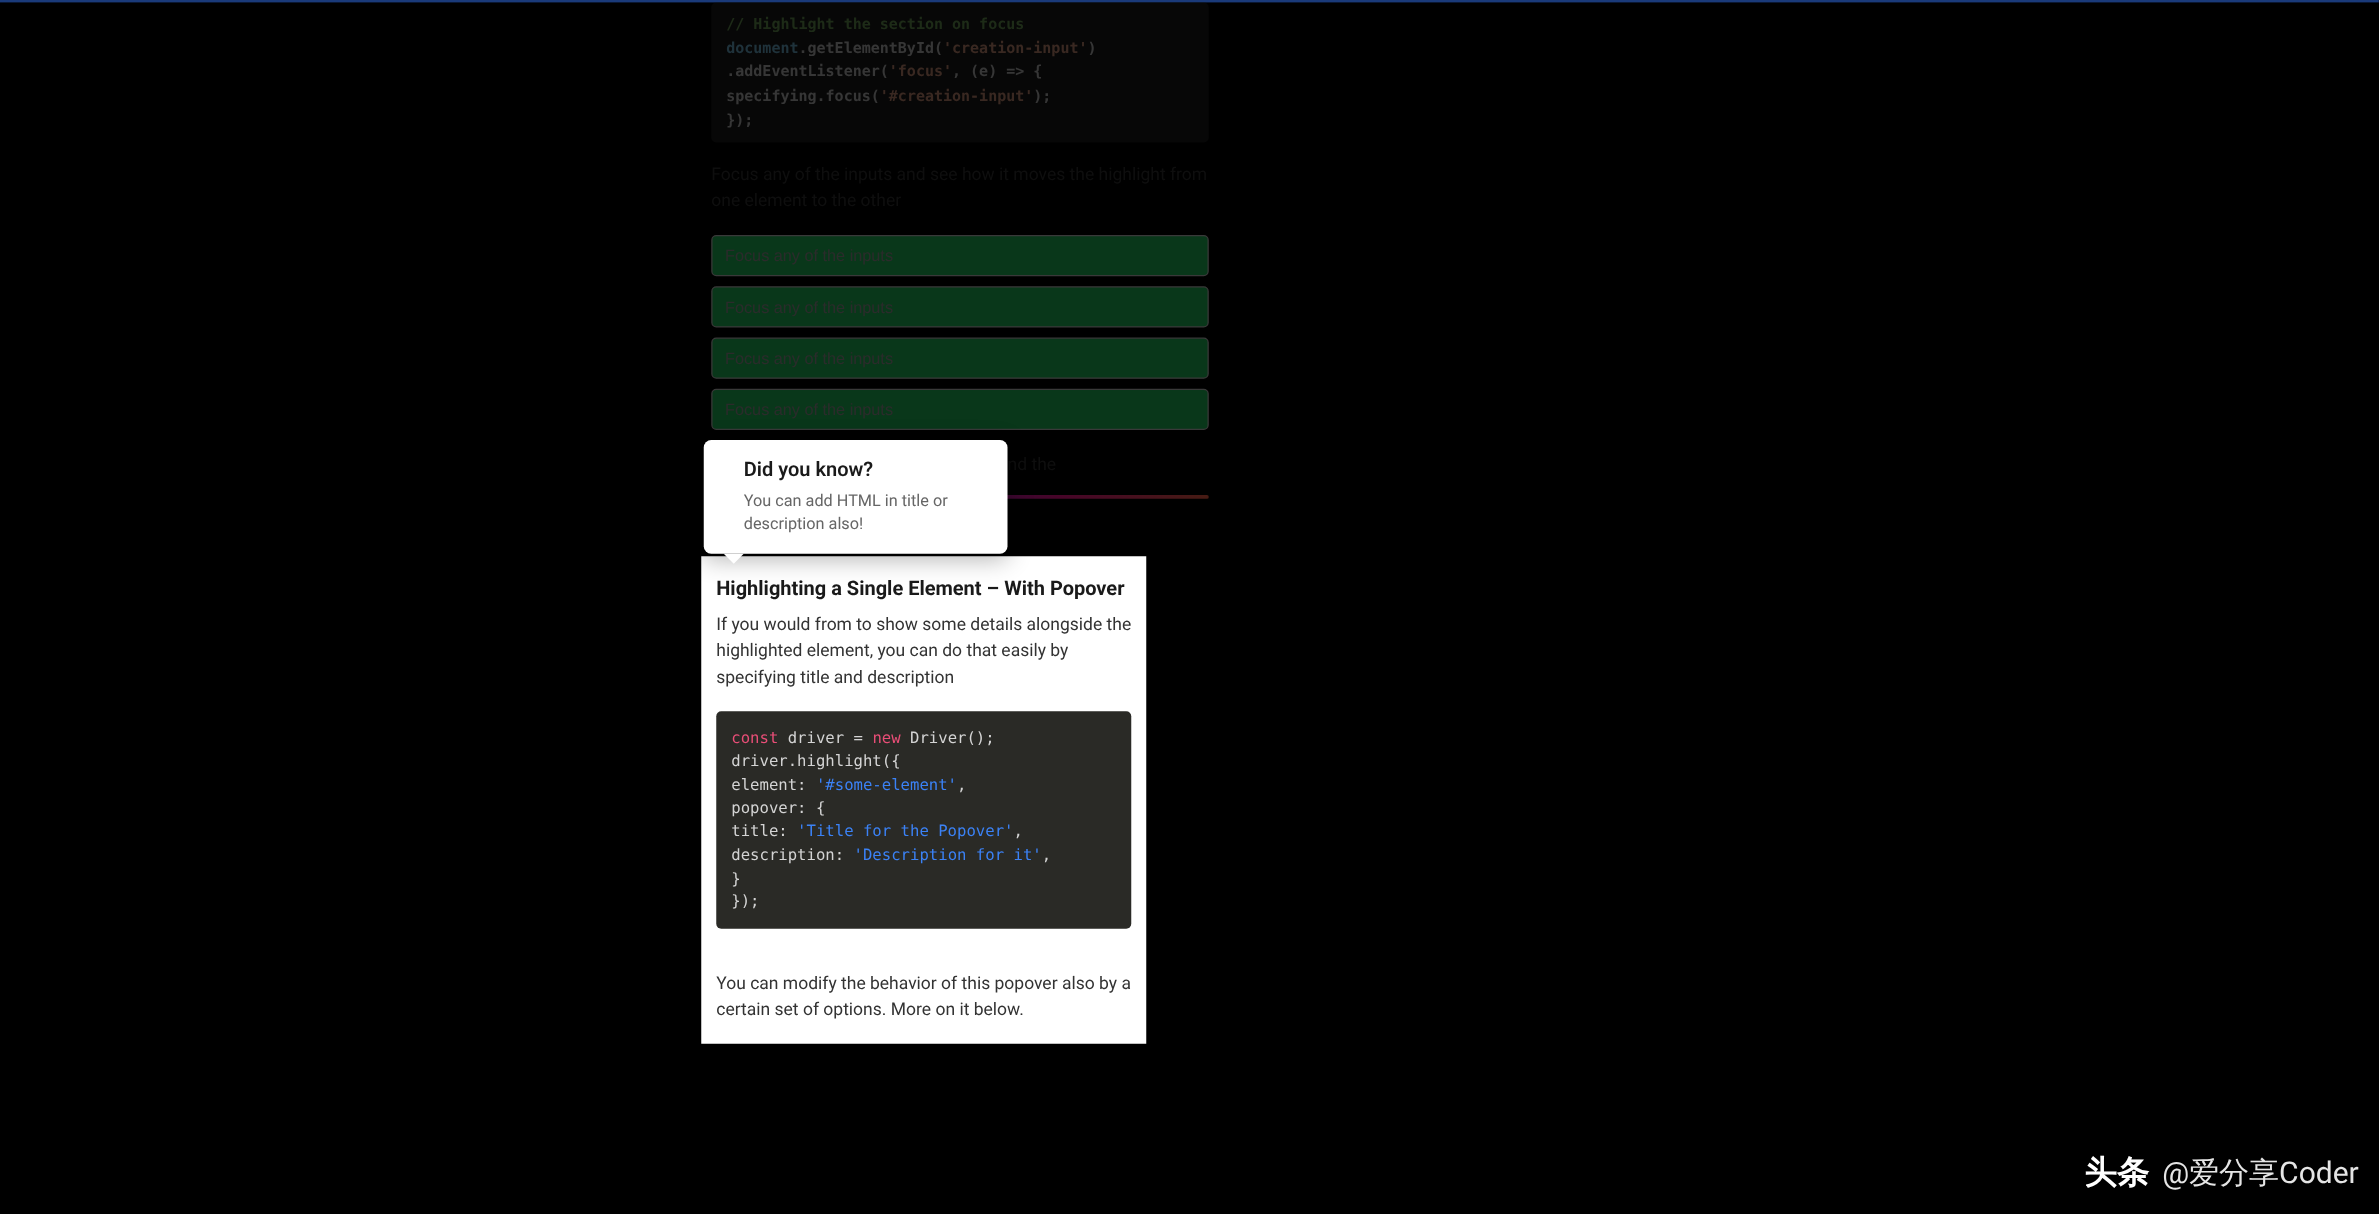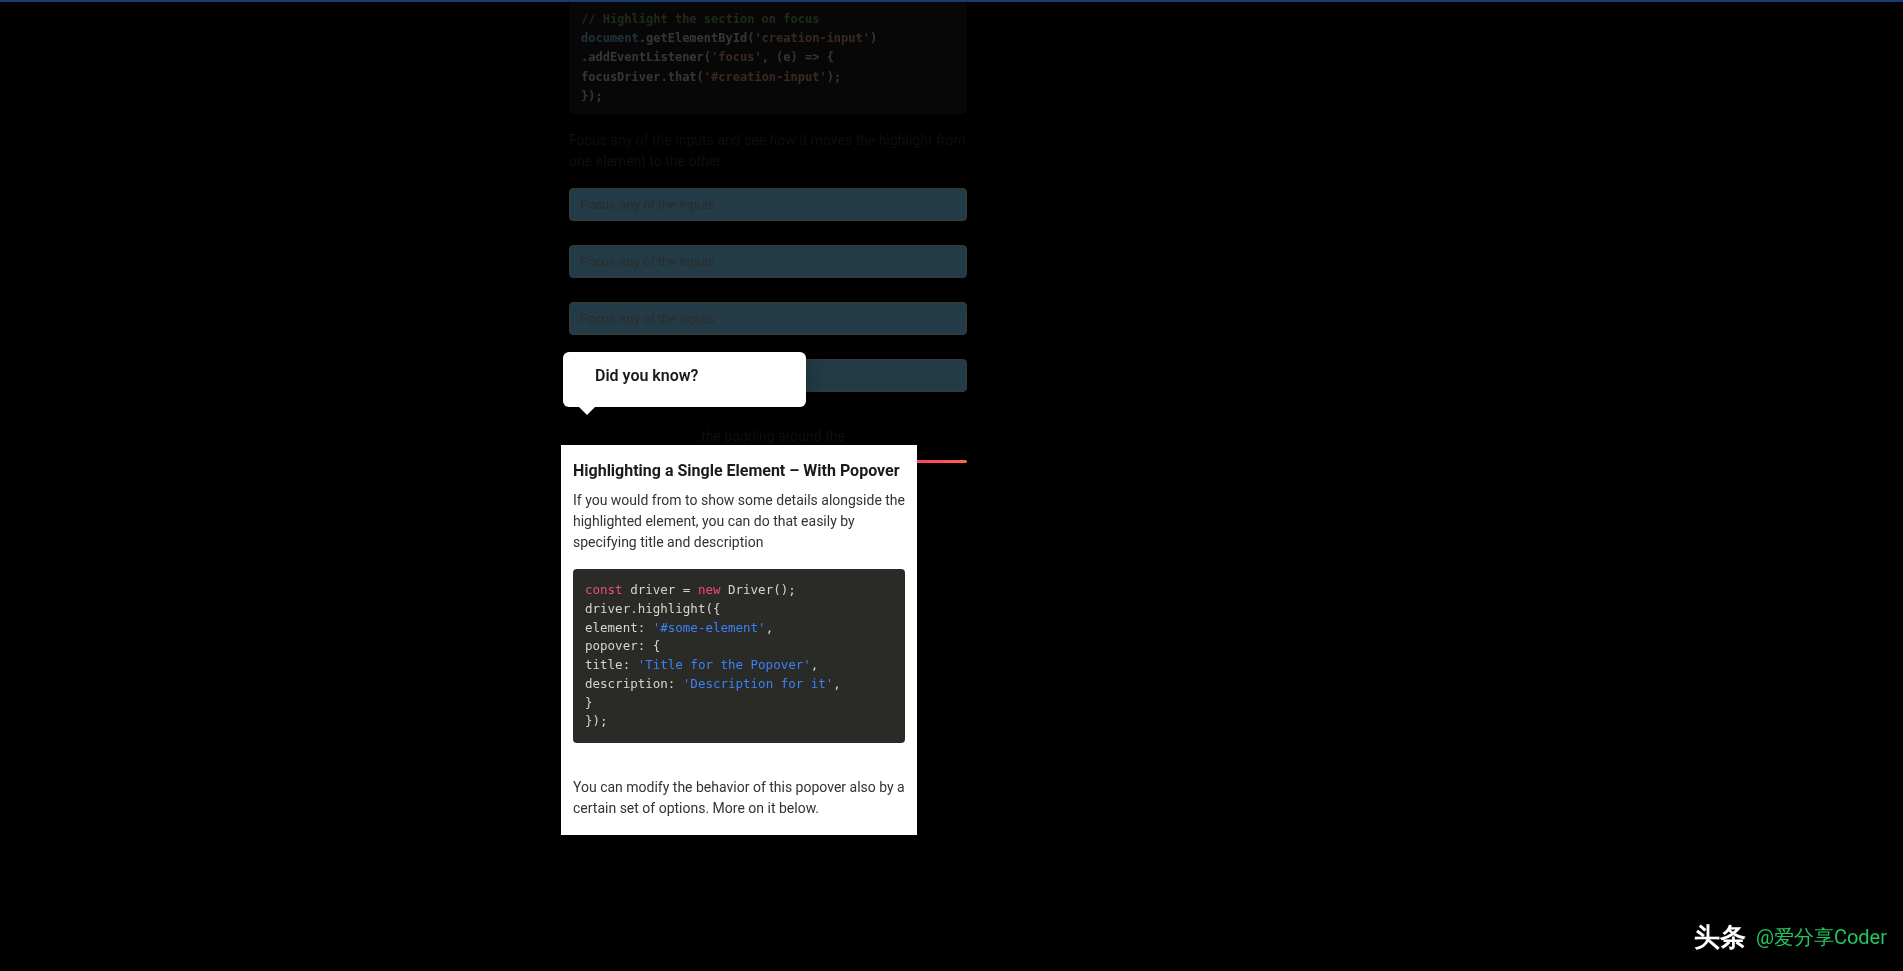--- a/index.html
+++ b/index.html
@@ -32,27 +32,27 @@
     .code-string { color: #ce9178; }
     .description-text {
       color: #333;
       font-size: 14px;
       line-height: 1.5;
       padding: 0 8px 16px 8px;
     }
     .input-field {
       display: block;
       width: calc(100% - 16px);
-      margin: 0 8px 24px 8px;
+      margin: 0 8px 8px 8px;
       padding: 8px 10px;
       border: 1px solid #ccc;
       border-radius: 4px;
       font-size: 13px;
       color: #333;
-      background: #7dd3fc;
+      background: #22c55e;
     }
     .input-field::placeholder {
       color: #999;
     }
     .padding-note {
       color: #333;
       font-size: 14px;
       padding: 12px 8px 16px 8px;
     }
     .gradient-divider {
@@ -158,23 +158,23 @@
     }
     .watermark-logo {
       font-size: 26px;
       font-weight: 700;
       color: #fff;
       display: flex;
       align-items: flex-end;
       gap: 2px;
     }
     .watermark-text {
-      font-size: 20px;
+      font-size: 24px;
       font-weight: 400;
-      color: #22c55e;
+      color: #e5e5e5;
     }
     .dimmed-content {
       position: absolute;
       left: 561px;
       top: 0;
       width: 414px;
       z-index: 5;
     }
     .dim-mask {
       position: absolute;
@@ -191,21 +191,21 @@
 <div class="dimmed-content">
   <div class="code-block-top">
     <div><span class="code-comment">// Highlight the section on focus</span></div>
     <div>
       <span class="code-keyword">document</span><span>.getElementById(</span><span class="code-string">'creation-input'</span><span>)</span>
     </div>
     <div>
       <span>  .addEventListener(</span><span class="code-string">'focus'</span><span>, (e) =&gt; {</span>
     </div>
     <div>
-      <span>    focusDriver.that(</span><span class="code-string">'#creation-input'</span><span>);</span>
+      <span>    specifying.focus(</span><span class="code-string">'#creation-input'</span><span>);</span>
     </div>
     <div>  });</div>
   </div>
 
   <div class="description-text">Focus any of the inputs and see how it moves the highlight from one element to the other</div>
 
   <input class="input-field" placeholder="Focus any of the inputs" style="">
   <input class="input-field" placeholder="Focus any of the inputs" style="">
   <input class="input-field" placeholder="Focus any of the inputs" style="">
   <input class="input-field" placeholder="Focus any of the inputs" style="">
@@ -242,20 +242,21 @@
     </div>
     <div>  }</div>
     <div>});</div>
   </div>
 
   <p class="bottom-note">You can modify the behavior of this popover also by a certain set of options. More on it below.</p>
 </div>
 
 <div class="popover">
   <div class="popover-title">Did you know?</div>
+  <div class="popover-description">You can add HTML in title or description also!</div>
 </div>
 
 <div class="watermark">
   <div class="watermark-logo">
     <span>头条</span>
   </div>
   <div class="watermark-text">@爱分享Coder</div>
 </div>
 
 </body></html>

